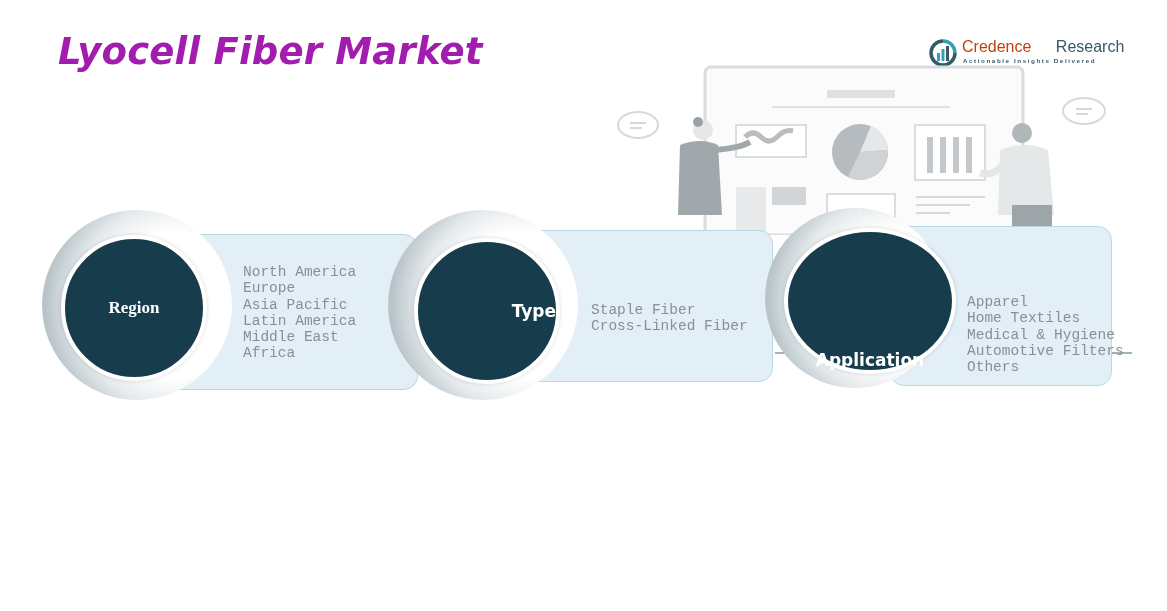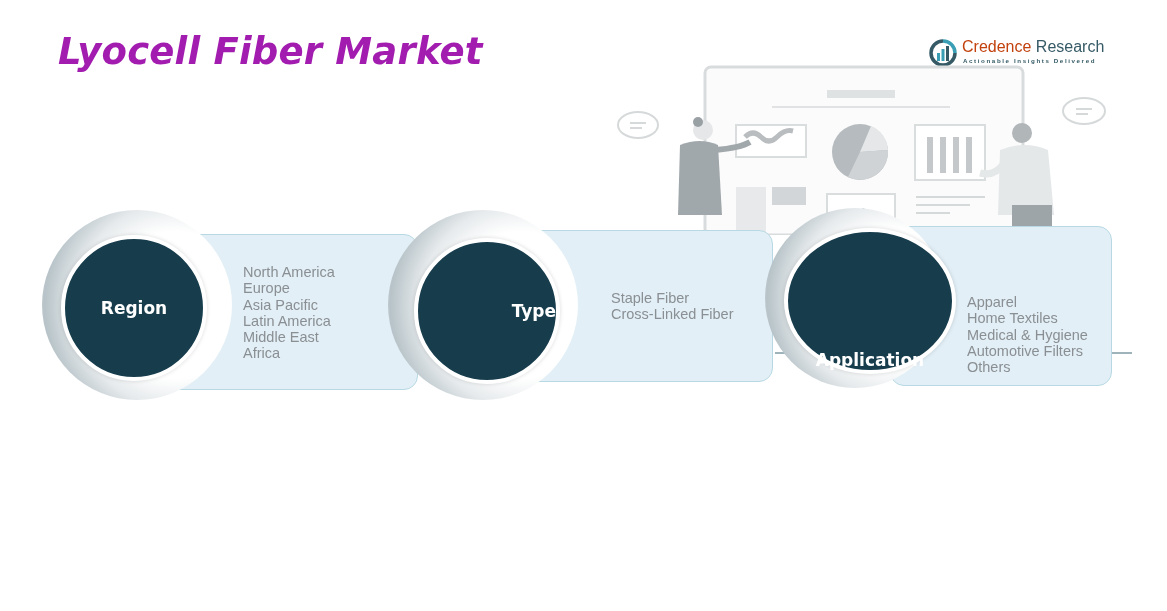--- a/index.html
+++ b/index.html
@@ -18,21 +18,21 @@
       font-size: 31px; font-weight: bold; font-style: italic;
       color: #3a9c9e; line-height: 38px; white-space: nowrap;
     }
     .logo { position: absolute; left: 929px; top: 37px; width: 185px; height: 32px; }
     .logo-icon { position: absolute; left: 0; top: 2px; width: 28px; height: 28px; }
     .logo-name {
       position: absolute; left: 33px; top: 1px; font-size: 16px; white-space: nowrap;
       font-family: "Liberation Sans", sans-serif;
     }
     .logo-name .c1 { color: #c2410c; }
-    .logo-name .c2 { color: #355a66; }
+    .logo-name .c2 { color: #355a66; margin-left: 20px; }
     .logo-tag {
       position: absolute; left: 34px; top: 20px; font-size: 6.2px; letter-spacing: 1.6px;
       color: #355a66; font-weight: bold; white-space: nowrap;
       font-family: "Liberation Sans", sans-serif;
     }
     .illustration { position: absolute; left: 600px; top: 55px; width: 540px; height: 180px; }
 
     .card {
       position: absolute; background: #e2eff6; border: 1.5px solid #b8d9e4;
       border-radius: 14px;
@@ -43,21 +43,21 @@
     }
     .circle {
       position: absolute; border-radius: 50%; background: #173d4d;
       border: 4px solid #ffffff; box-sizing: border-box;
       display: flex; align-items: center; justify-content: center;
       color: #ffffff; font-weight: bold; font-size: 17px;
       box-shadow: 0 0 4px rgba(0,0,0,0.15);
     }
     .items {
       position: absolute; font-size: 14.5px; line-height: 16.3px; color: #8a8f93;
-      white-space: nowrap; font-family: Liberation Sans, sans-serif;
+      white-space: nowrap; font-family: Liberation Mono, monospace;
     }
     .items div { margin: 0; }
     .hline { position: absolute; height: 1.5px; background: #9fb3ba; }
   </style>
 </head>
 <body>
 
 <div class="title">Lyocell Fiber Market</div>
 <div class="subtitle">
 </div>
@@ -117,38 +117,38 @@
   <line x1="30" y1="73" x2="42" y2="73" stroke="#d6d9da" stroke-width="2"></line>
   <ellipse cx="484" cy="56" rx="21" ry="13" fill="#ffffff" stroke="#d6d9da" stroke-width="2"></ellipse>
   <line x1="476" y1="54" x2="492" y2="54" stroke="#d6d9da" stroke-width="2"></line>
   <line x1="476" y1="59" x2="488" y2="59" stroke="#d6d9da" stroke-width="2"></line>
 </svg>
 
 <div class="hline" style="left:775px; top:352px; width:357px;"></div>
 
 <div class="card" style="left:163px; top:234px; width:253px; height:154px;"></div>
 <div class="ring" style="left:42px; top:210px; width:190px; height:190px;"></div>
-<div class="circle" style="left:61px; top:235px; width:146px; height:146px;">
+<div class="circle" style="left:61px; top:235px; width:146px; height:146px;font-family:Liberation Serif, serif;">
   <span>Region</span>
 </div>
 <div class="items" style="left:243px; top:264px;">
   <div>North America</div>
   <div>Europe</div>
   <div>Asia Pacific</div>
   <div>Latin America</div>
   <div>Middle East</div>
   <div>Africa</div>
 </div>
 
 <div class="card" style="left:513px; top:230px; width:258px; height:150px;"></div>
 <div class="ring" style="left:388px; top:210px; width:190px; height:190px;"></div>
 <div class="circle" style="left:414px; top:238px; width:146px; height:146px;justify-content:flex-end;">
   <span>Type</span>
 </div>
-<div class="items" style="left:591px; top:290px;margin-left:20px;">
+<div class="items" style="left:591px; top:302px;">
   <div>Staple Fiber</div>
   <div>Cross-Linked Fiber</div>
 </div>
 
 <div class="card" style="left:890px; top:226px; width:220px; height:158px;"></div>
 <div class="ring" style="left:765px; top:208px; width:180px; height:180px;"></div>
 <div class="circle" style="left:784px; top:228px; width:172px; height:146px;align-items:flex-end;">
   <span>Application</span>
 </div>
 <div class="items" style="left:967px; top:266px;margin-top:28px;">

